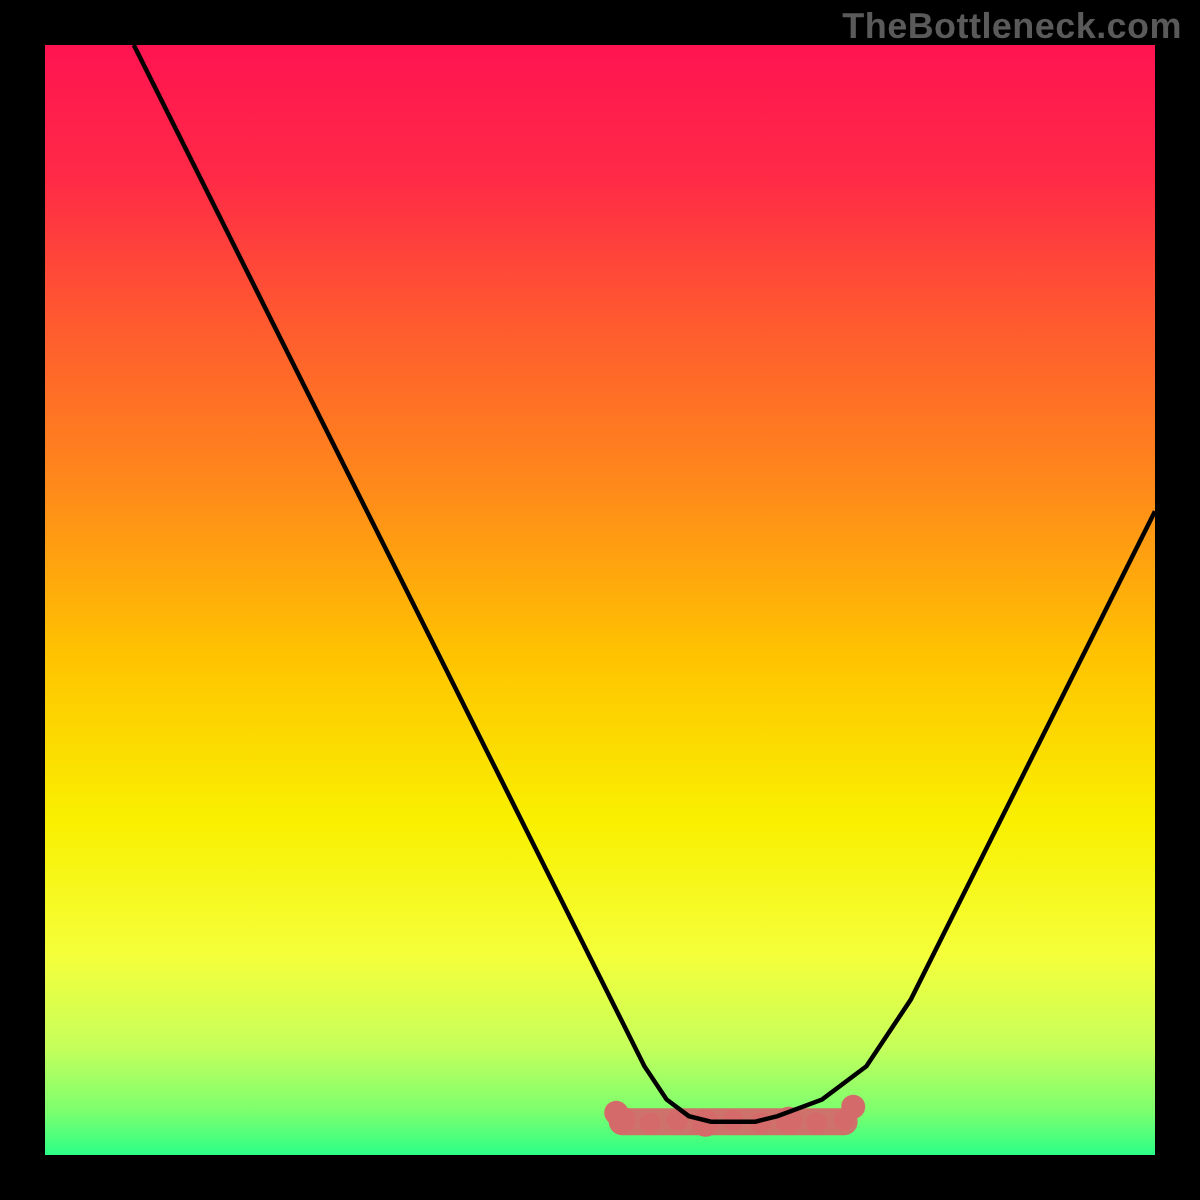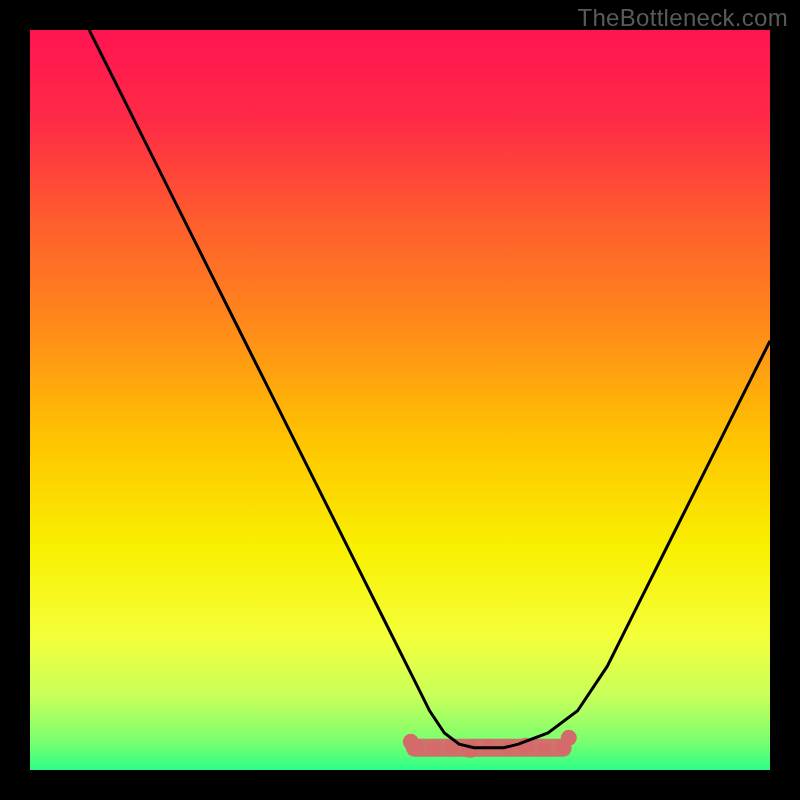--- a/index.html
+++ b/index.html
@@ -16,21 +16,21 @@
     width: 800px;
     height: 800px;
     background: #000;
   }
   .watermark {
     position: absolute;
     top: 4px;
     right: 12px;
     color: #5a5a5a;
     font-size: 24px;
-    font-weight: 400;
+    font-weight: 700;
     letter-spacing: 0.3px;
     z-index: 5;
   }
   .plot-area {
     position: absolute;
     left: 30px;
     top: 30px;
     width: 740px;
     height: 740px;
     overflow: hidden;

